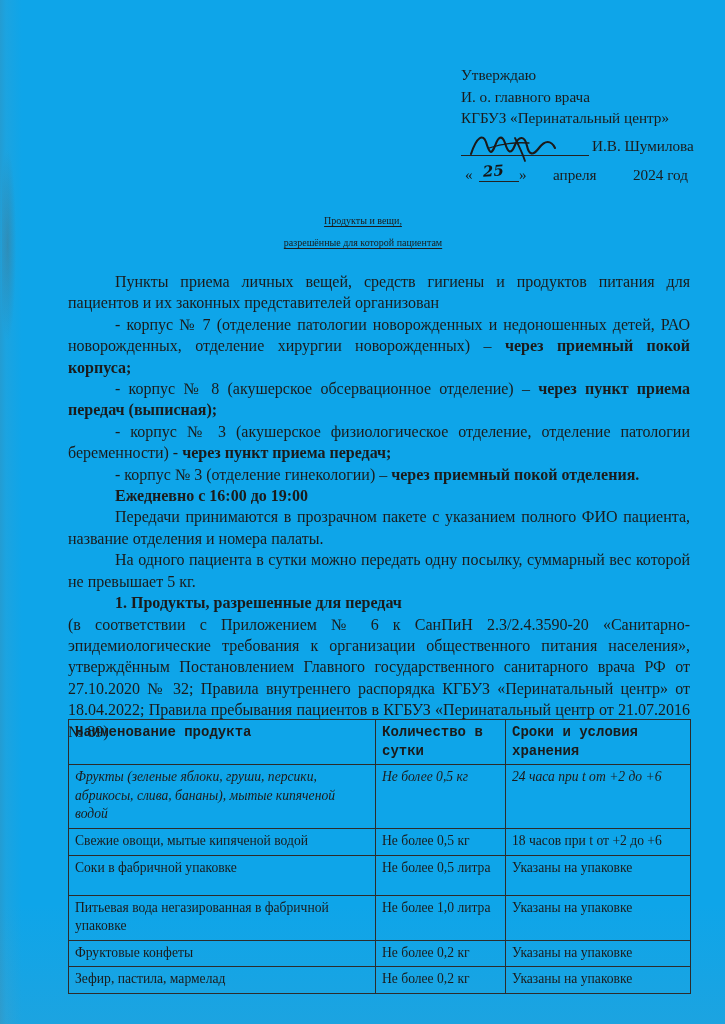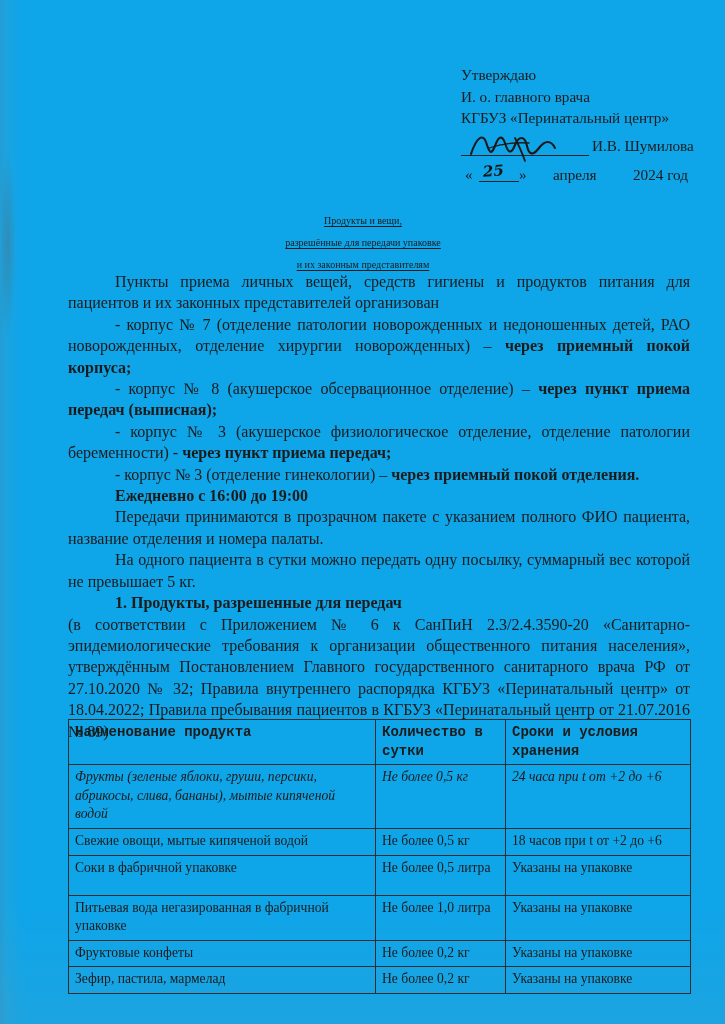--- a/index.html
+++ b/index.html
@@ -221,22 +221,21 @@
       <span class="date-rule"></span>
       <span class="date-day">25</span>
       <span class="date-q2">»</span>
       <span class="date-month">апреля</span>
       <span class="date-year">2024 год</span>
     </div>
   </div>
 
   <div class="doc-title">
     <div><span>Продукты и вещи,</span></div>
-    <div><span>разрешённые для передачи упаковке</span></div>
-    <div><span>и их законным представителям</span></div>
+    <div><span>разрешённые для которой пациентам</span></div>
   </div>
 
   <div class="body-text">
 
     <p>Пункты приема личных вещей, средств гигиены и продуктов питания для пациентов и их законных представителей организован</p>
 
     <p>
       <span>- корпус № 7 (отделение патологии новорожденных и недоношенных детей, РАО новорожденных, отделение хирургии новорожденных) – </span><b>через приемный покой корпуса;</b>
     </p>
 

